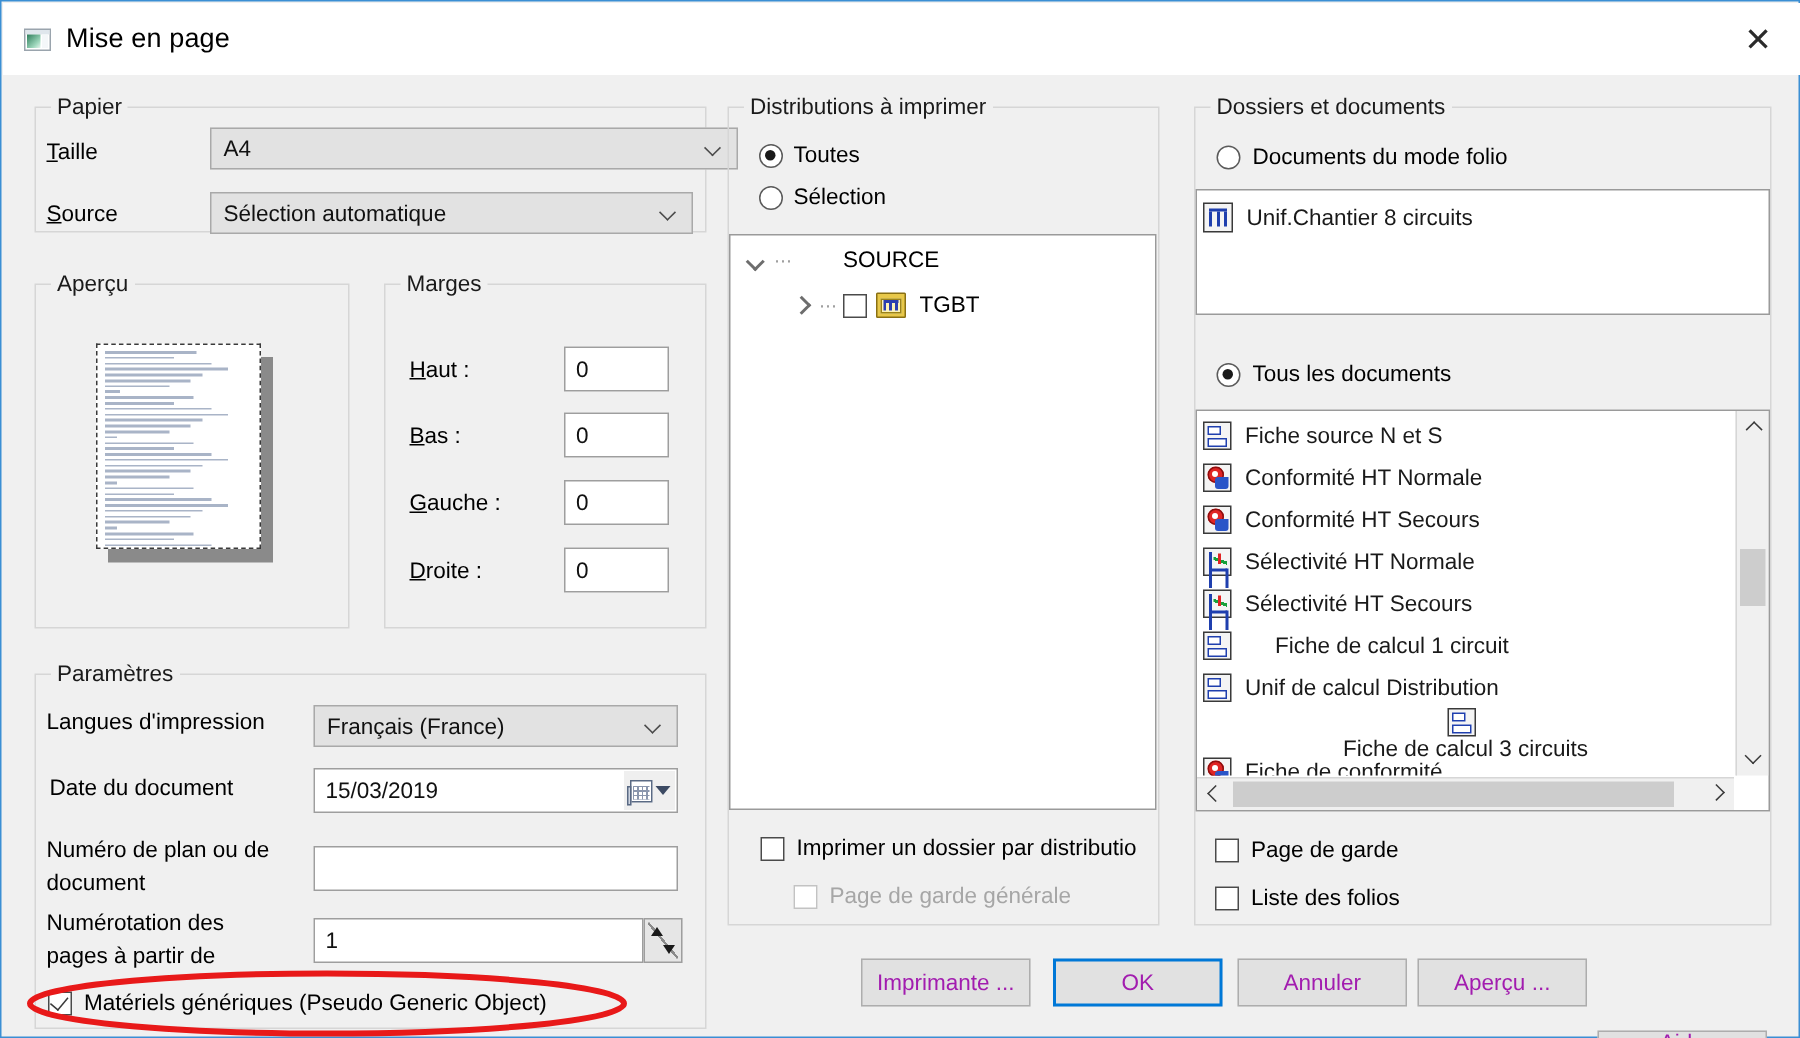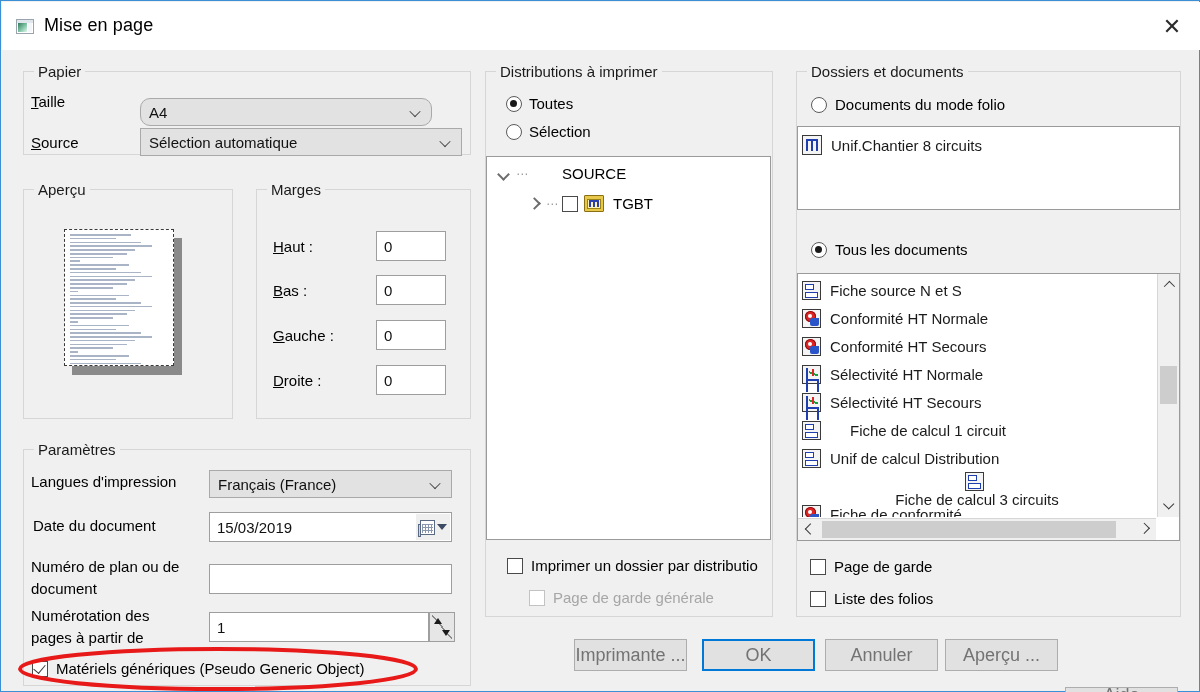--- a/index.html
+++ b/index.html
@@ -221,21 +221,21 @@
     border-right:1.8px solid #3a3a3a;border-bottom:1.8px solid #3a3a3a;
   }
   .chev.up:before{transform:rotate(-135deg) translate(-2px,0px);}
   .chev.down:before{transform:rotate(45deg) translate(-1px,-2px);}
   .chev.left:before{transform:rotate(135deg) translate(-1px,-1px);}
   .chev.right:before{transform:rotate(-45deg) translate(0px,-1px);}
   
   .btn{
     position:absolute;box-sizing:border-box;background:#e1e1e1;
     border:1px solid #adadad;display:flex;align-items:center;justify-content:center;
-    font-size:18px;color:#737373;text-align:right;
+    font-size:15px;color:#a21caf;text-align:right;
   }
   .btn.default{border:2px solid #0078d7;background:#e1e1e1;}
   
   .dtbtn{
     position:absolute;width:34px;top:1px;bottom:1px;right:1px;
     background:#efefef;display:flex;align-items:center;justify-content:center;gap:2px;
   }
   .cal{
     position:relative;width:15px;height:15px;background:#fff;
     border:1.3px solid #5a6a84;box-sizing:border-box;
@@ -283,21 +283,21 @@
     </div>
     <div class="title-text">Mise en page</div>
     <div class="close-btn">✕</div>
   </div>
 
   <div class="grp" style="left:22px;top:62px;width:448px;height:92px;">
     <div class="grp-border"></div>
     <div class="grp-title">Papier</div>
   </div>
   <div class="lbl" style="left:30px;top:92px;"><u>T</u>aille</div>
-  <div class="combo" style="left:139px;top:97px;width:292px;height:28px;border-radius:10px;">
+  <div class="combo" style="left:139px;top:84px;width:352px;height:28px;">
     <span>A4</span>
     <span class="arrow"></span>
   </div>
   <div class="lbl" style="left:30px;top:133px;"><u>S</u>ource</div>
   <div class="combo" style="left:139px;top:127px;width:322px;height:28px;">
     <span>Sélection automatique</span>
     <span class="arrow"></span>
   </div>
 
   <div class="grp" style="left:22px;top:180px;width:210px;height:238px;">

